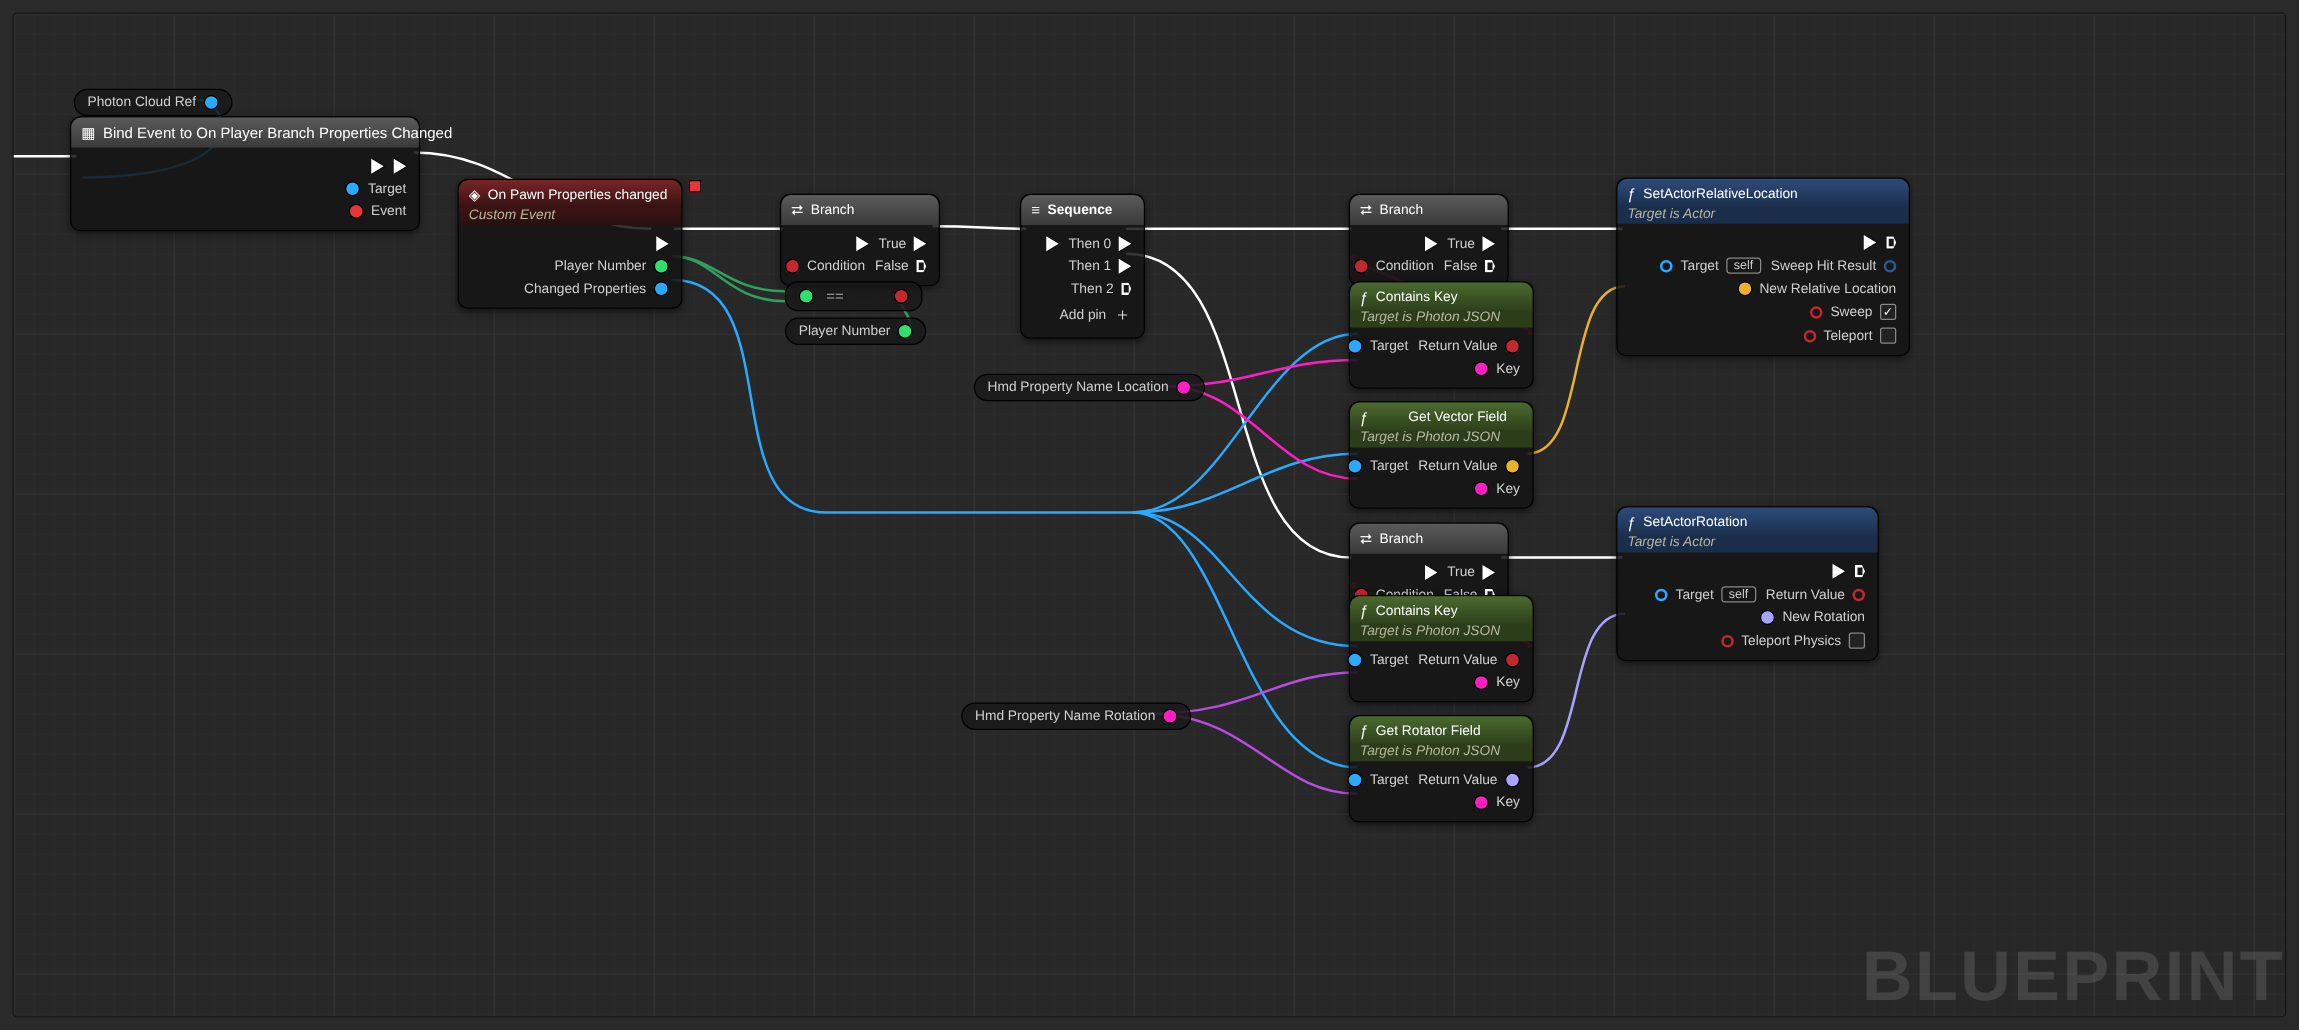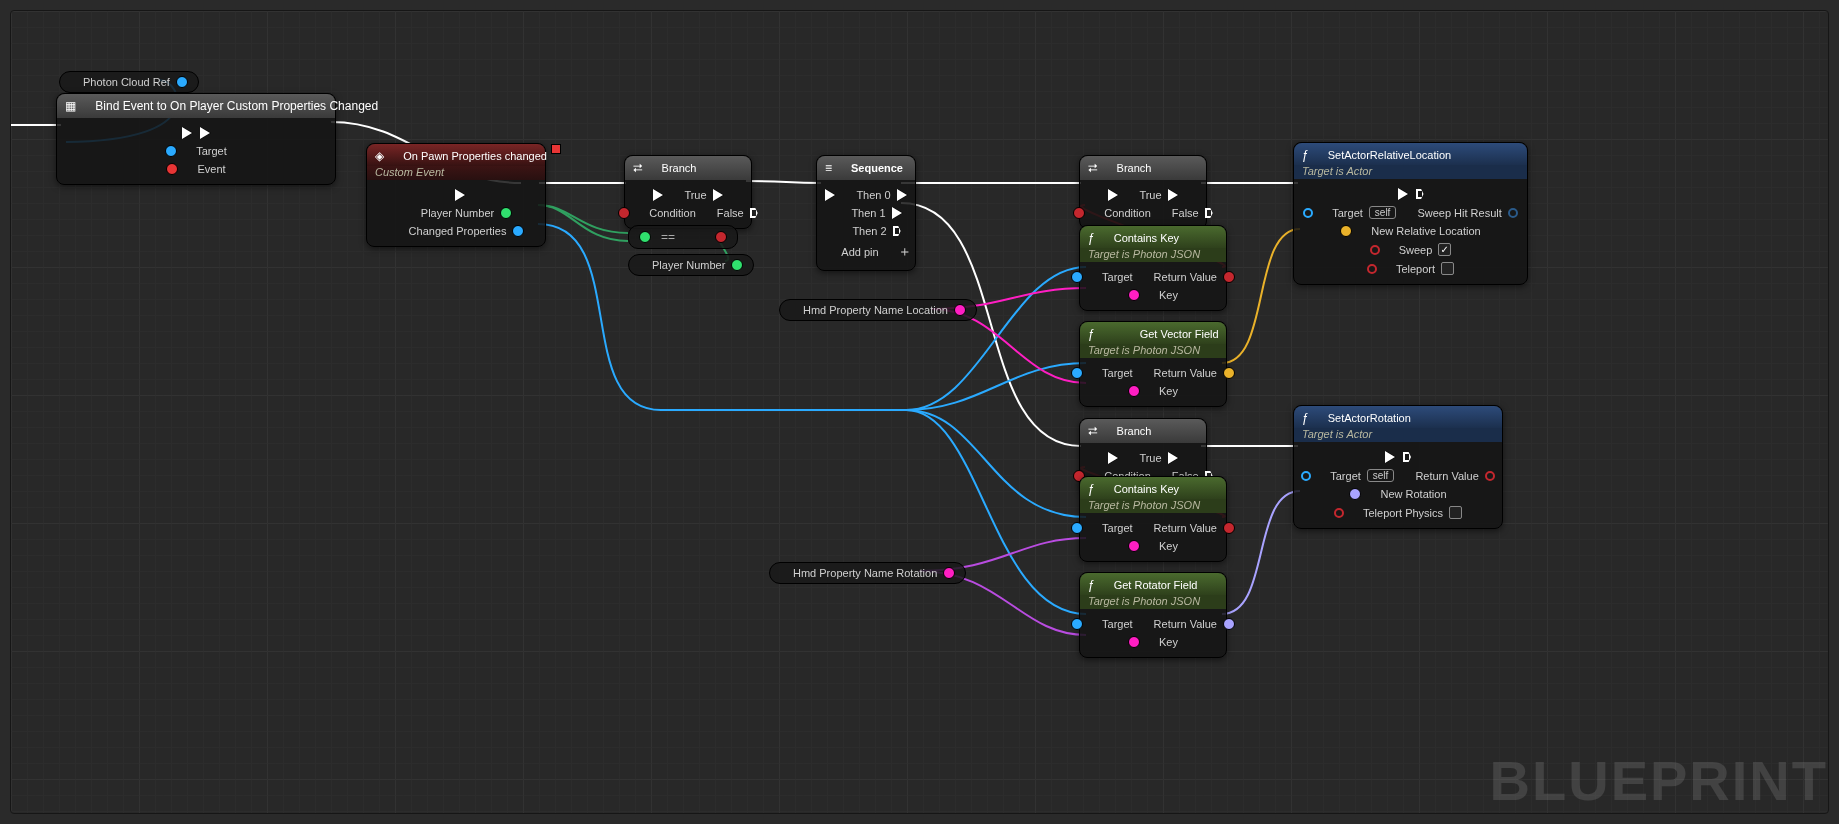--- a/index.html
+++ b/index.html
@@ -59,21 +59,21 @@
     font-size: 11px;
     color: #b8b8a0;
     padding-left: 8px;
     padding-bottom:2px;
     margin-top:-2px;
   }
   .node-body { padding: 6px 6px; }
   .row {
     display: flex;
     align-items: center;
-    justify-content: center;
+    justify-content: flex-end;
     padding: 3px 4px;
     gap: 8px;
   }
   .row .left, .row .right { display:flex; align-items:center; gap:6px; }
   .pin {
     width: 12px;
     height: 12px;
     border-radius: 50%;
     border: 1px solid #000;
     display: inline-block;
@@ -87,21 +87,21 @@
     border-left: 10px solid #fff;
     filter: drop-shadow(1px 0 0 #000);
     flex-shrink: 0;
   }
   .exec-hollow {
     width:8px;height:10px;
     border:2px solid #fff;
     clip-path: polygon(0 0, 70% 0, 100% 50%, 70% 100%, 0 100%);
     background:transparent;
   }
-  .lbl { color: #d0d0d0; font-size: 11px; white-space: nowrap; margin-left: 13px; }
+  .lbl { color: #d0d0d0; font-size: 11px; white-space: nowrap; }
   .head-gray { background: linear-gradient(#5a5a5a,#3a3a3a); }
   .head-red { background: linear-gradient(#792525,#301010); }
   .head-green { background: linear-gradient(#4a6a2e,#2c3d1a); }
   .head-blue { background: linear-gradient(#2d4b7a,#1a2d4a); }
   .pill {
     position:absolute;
     background: rgba(25,25,25,0.85);
     border:1px solid #000;
     border-radius: 14px;
     padding: 4px 10px;
@@ -167,21 +167,21 @@
   </svg>
 
   <div class="pill" style="left:48px;top:60px;">
     <span class="lbl">Photon Cloud Ref</span>
     <span class="pin" style="background:#2aaaff;"></span>
   </div>
 
   <div class="node" style="left:45px;top:82px;width:280px;">
     <div class="node-head head-gray">
       <span class="headicon">▦</span>
-      <span class="lbl" style="color:#fff;font-size:12px;">Bind Event to On Player Custom Properties Changed</span>
+      <span class="lbl" style="color:#fff;font-size:12px;">Bind Event to On Player Branch Properties Changed</span>
     </div>
     <div class="node-body">
       <div class="row">
         <div class="left">
             <span class="exec"></span>
           </div>
         <div class="right">
             <span class="exec" style="border-left-color:#fff;"></span>
           </div>
       </div>

